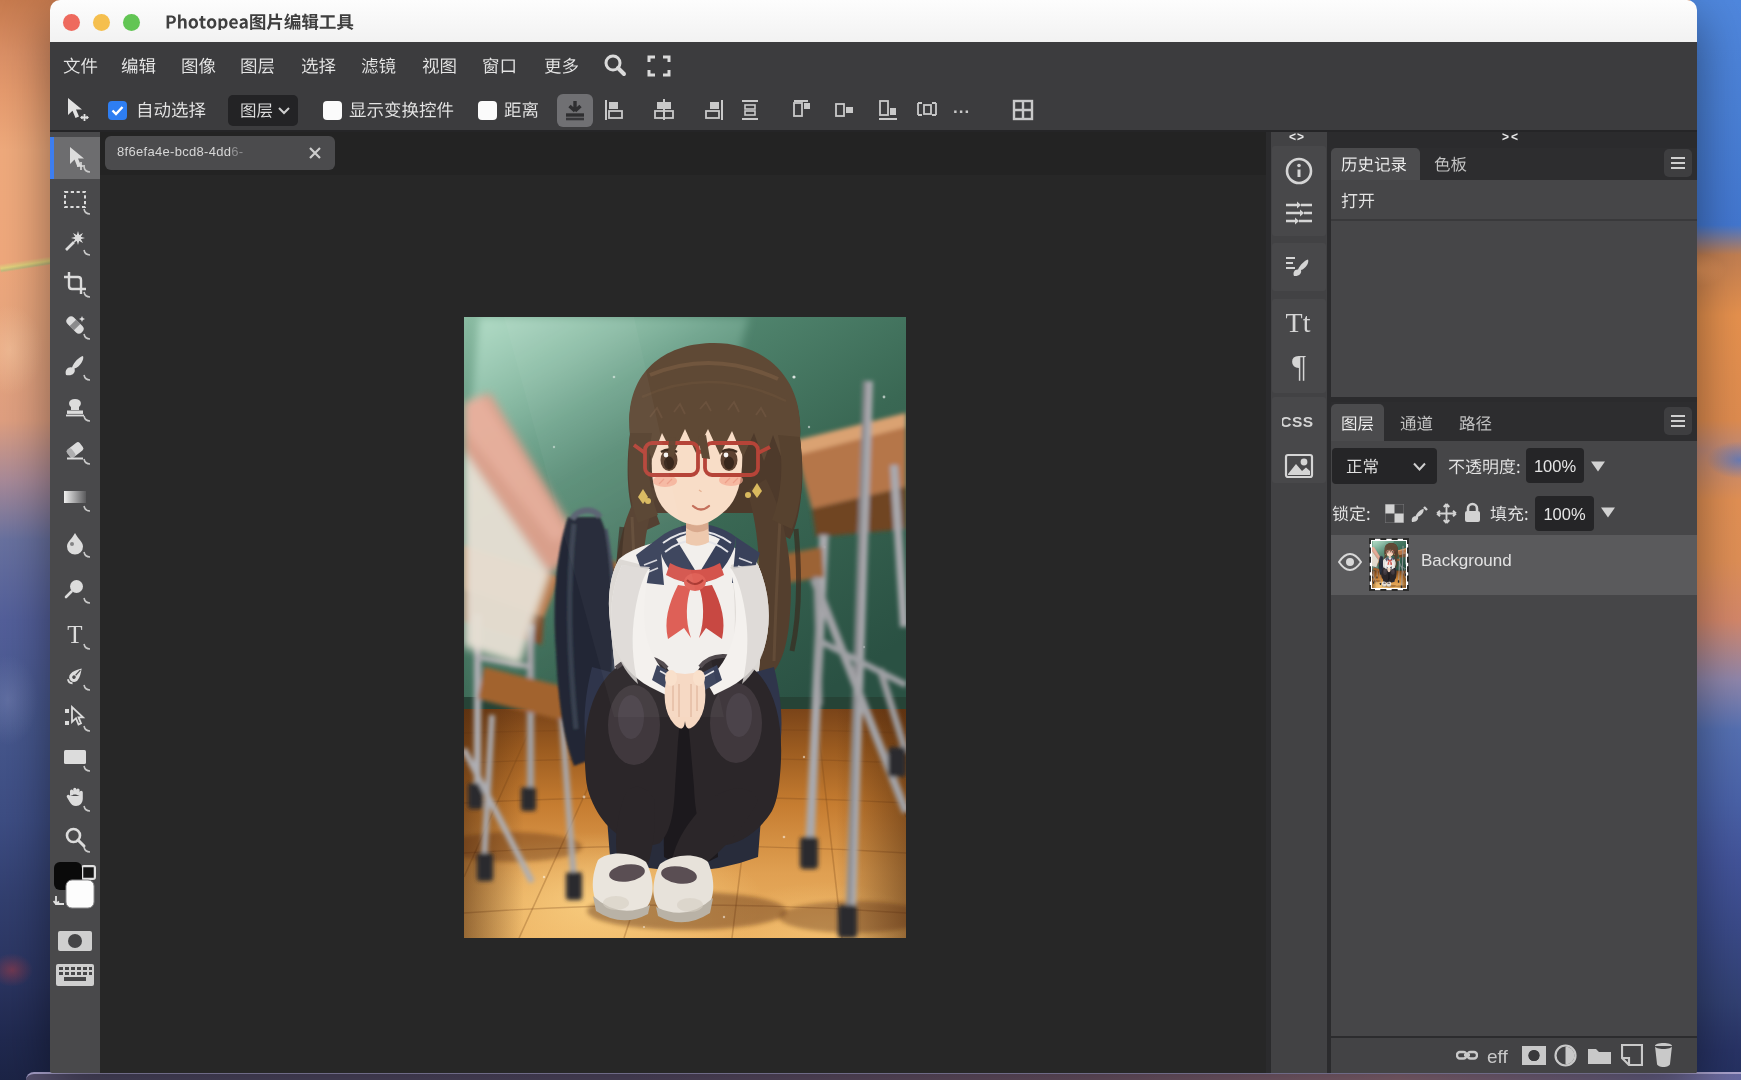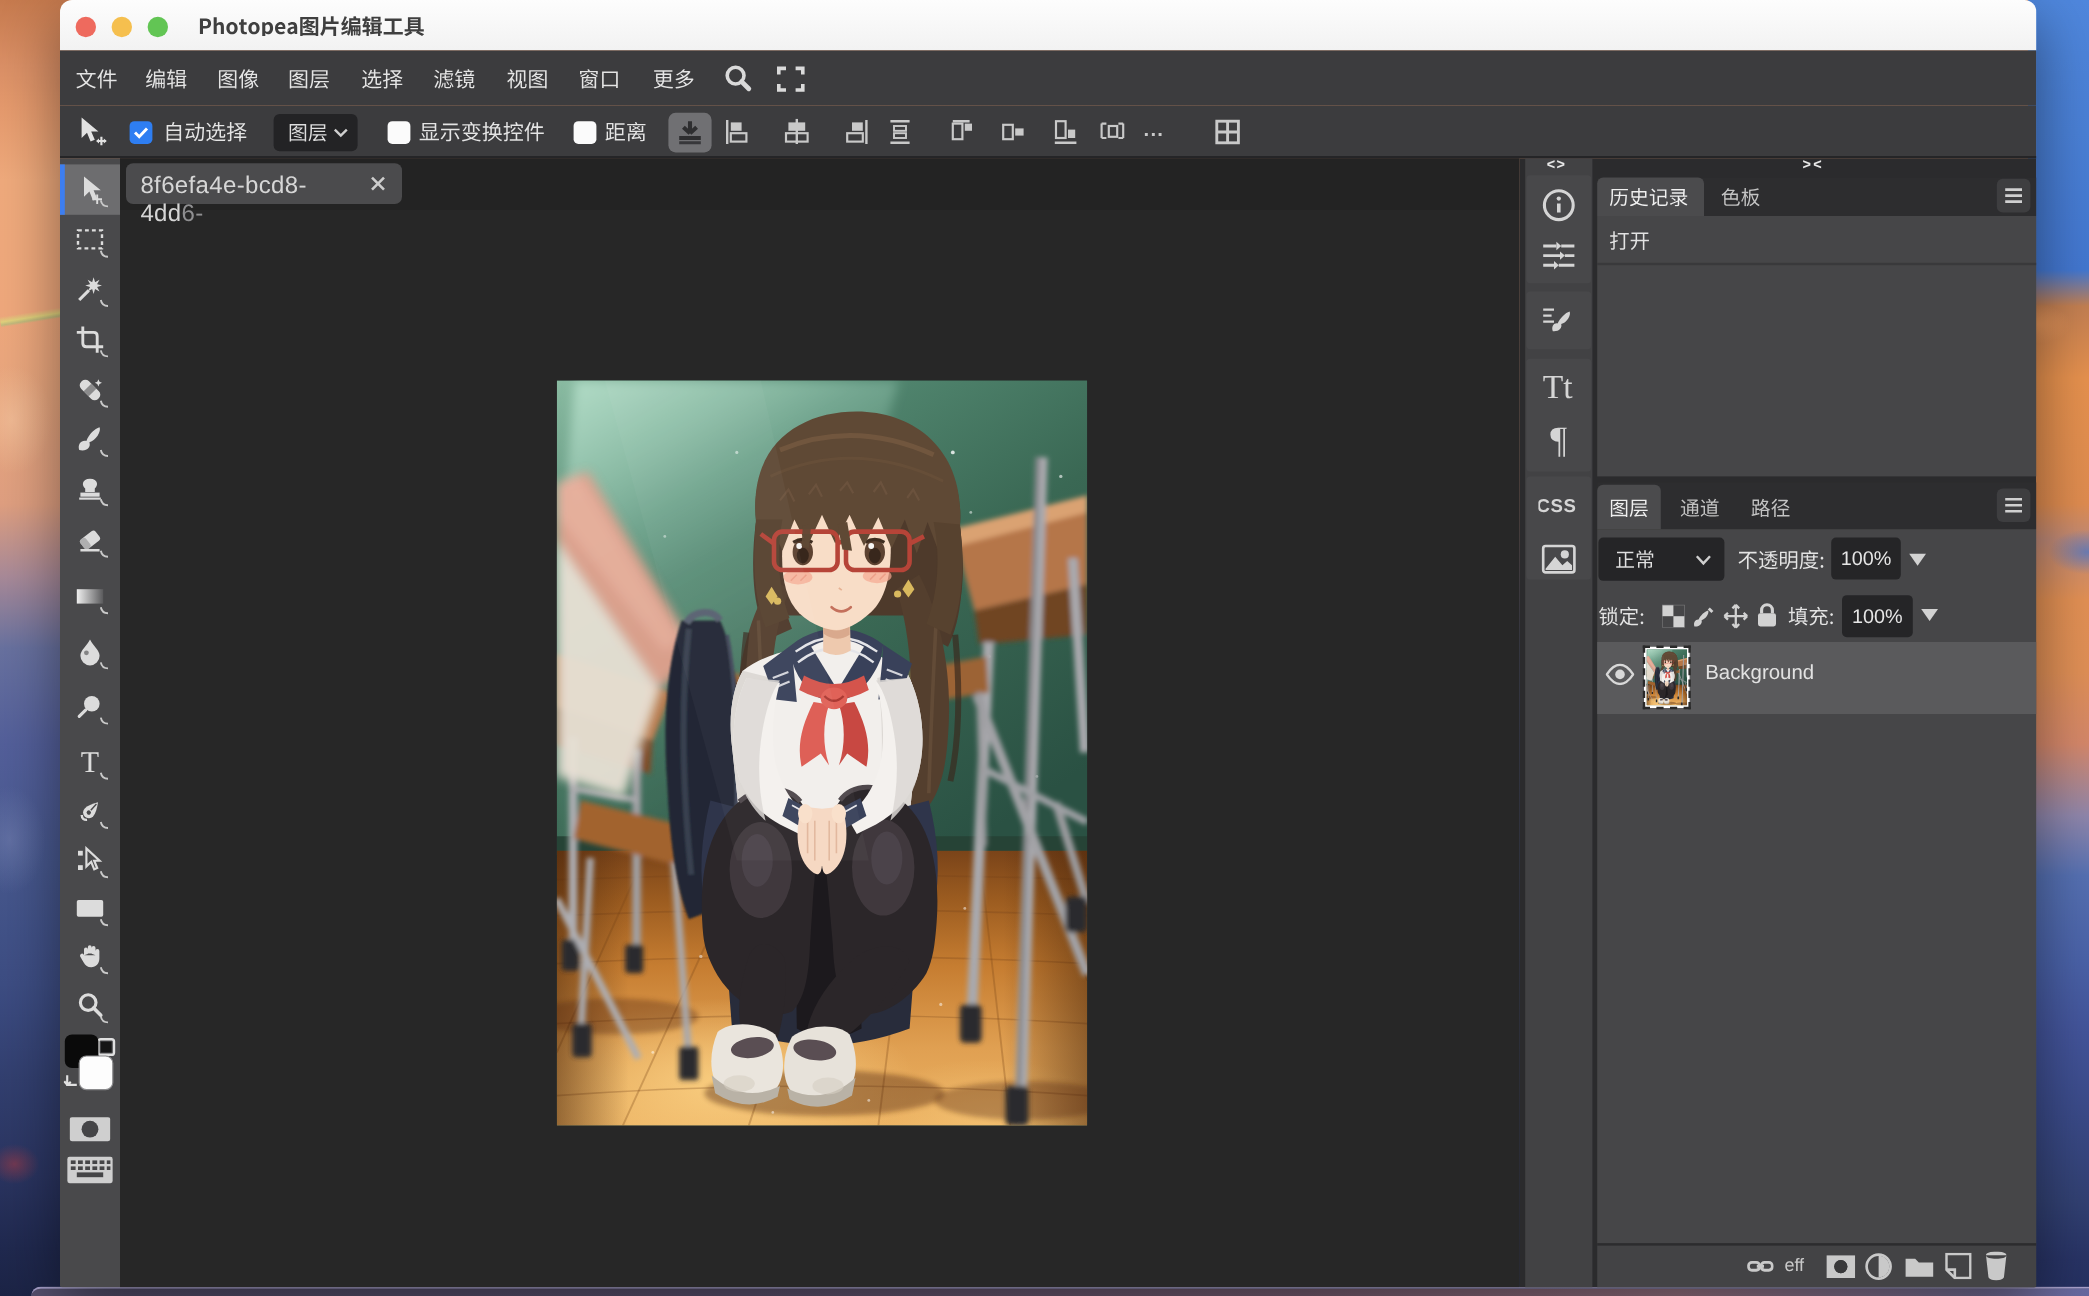--- a/index.html
+++ b/index.html
@@ -363,21 +363,21 @@
         <rect x="15" y="9" width="4" height="3"></rect>
         <rect x="21" y="9" width="4" height="3"></rect>
         <rect x="27" y="9" width="4" height="3"></rect>
         <rect x="33" y="9" width="3" height="3"></rect>
         <rect x="8" y="14" width="22" height="4"></rect>
       </g>
     </svg>
     <div class="ab" style="left:50px;top:132px;width:1166px;height:941px;background:#272727"></div>
     <div class="ab" style="left:50px;top:132px;width:1166px;height:43px;background:#232323"></div>
     <div class="ab" style="left:55px;top:136px;width:230px;height:34px;background:#4b4b4d;border-radius:6px"></div>
-    <div class="ab" style="left:67px;top:144px;width:190px;height:20px;font-size:20px;color:#d6d6d6;letter-spacing:0.3px">8f6efa4e-bcd8-4dd<span style="color:#8f8f91">6-</span></div>
+    <div class="ab" style="left:67px;top:144px;width:190px;height:20px;font-size:13px;color:#d6d6d6;letter-spacing:0.3px">8f6efa4e-bcd8-4dd<span style="color:#8f8f91">6-</span></div>
     <svg class="ic" style="left:257px;top:145px" width="16" height="16" viewBox="0 0 16 16">
       <path d="M3,3 L13,13 M13,3 L3,13" stroke="#cdcdcd" stroke-width="2.2"></path>
     </svg>
     <svg class="ab" style="left:414px;top:317px" width="442" height="621" viewBox="0 0 442 621">
       <use href="#artsym"></use>
     </svg>
     <div class="ab" style="left:1216px;top:132px;width:431px;height:941px;background:#2b2b2d"></div>
     <div class="ab" style="left:1221px;top:132px;width:56px;height:941px;background:#424244"></div>
     <div class="ab" style="left:1239px;top:130px;width:30px;height:13px;color:#e8e8e8;font-size:12px;font-weight:bold;letter-spacing:1px">&lt;&gt;</div>
     <div class="ab" style="left:1452px;top:130px;width:30px;height:13px;color:#e8e8e8;font-size:12px;font-weight:bold;letter-spacing:2px">&gt;&lt;</div>
@@ -545,21 +545,21 @@
     </svg>
     <div class="ab" style="left:1371px;top:551px;width:120px;height:20px;font-size:17px;color:#e2e2e2">Background</div>
     <div class="ab" style="left:1281px;top:1036px;width:366px;height:37px;background:#434345;border-top:2px solid #2c2c2e"></div>
     <svg class="ic" style="left:1406px;top:1047px" width="22" height="16" viewBox="0 0 22 16">
       <g fill="none" stroke="#c9c9c9" stroke-width="2.4">
         <rect x="1" y="5" width="9.5" height="6.5" rx="3"></rect>
         <rect x="11.5" y="5" width="9.5" height="6.5" rx="3"></rect>
         <path d="M8,8.2 H14"></path>
       </g>
     </svg>
-    <div class="ab" style="left:1437px;top:1046px;width:30px;height:18px;font-size:15px;color:#c9c9c9">eff</div>
+    <div class="ab" style="left:1437px;top:1046px;width:30px;height:18px;font-size:19px;color:#c9c9c9">eff</div>
     <svg class="ic" style="left:1472px;top:1046px" width="24" height="19" viewBox="0 0 24 19">
       <rect x="0" y="0" width="24" height="19" fill="#c9c9c9"></rect>
       <circle cx="12" cy="9.5" r="5.5" fill="#3e3e40"></circle>
       <circle cx="12" cy="9.5" r="5.5" fill="#39393b"></circle>
       <rect x="0" y="0" width="0" height="0" fill="#c9c9c9"></rect>
     </svg>
     <svg class="ic" style="left:1504px;top:1044px" width="23" height="23" viewBox="0 0 23 23">
       <circle cx="11.5" cy="11.5" r="10" fill="none" stroke="#c9c9c9" stroke-width="2.2"></circle>
       <path d="M11.5,2.5 A9,9 0 0 1 11.5,20.5 Z" fill="#c9c9c9"></path>
     </svg>

